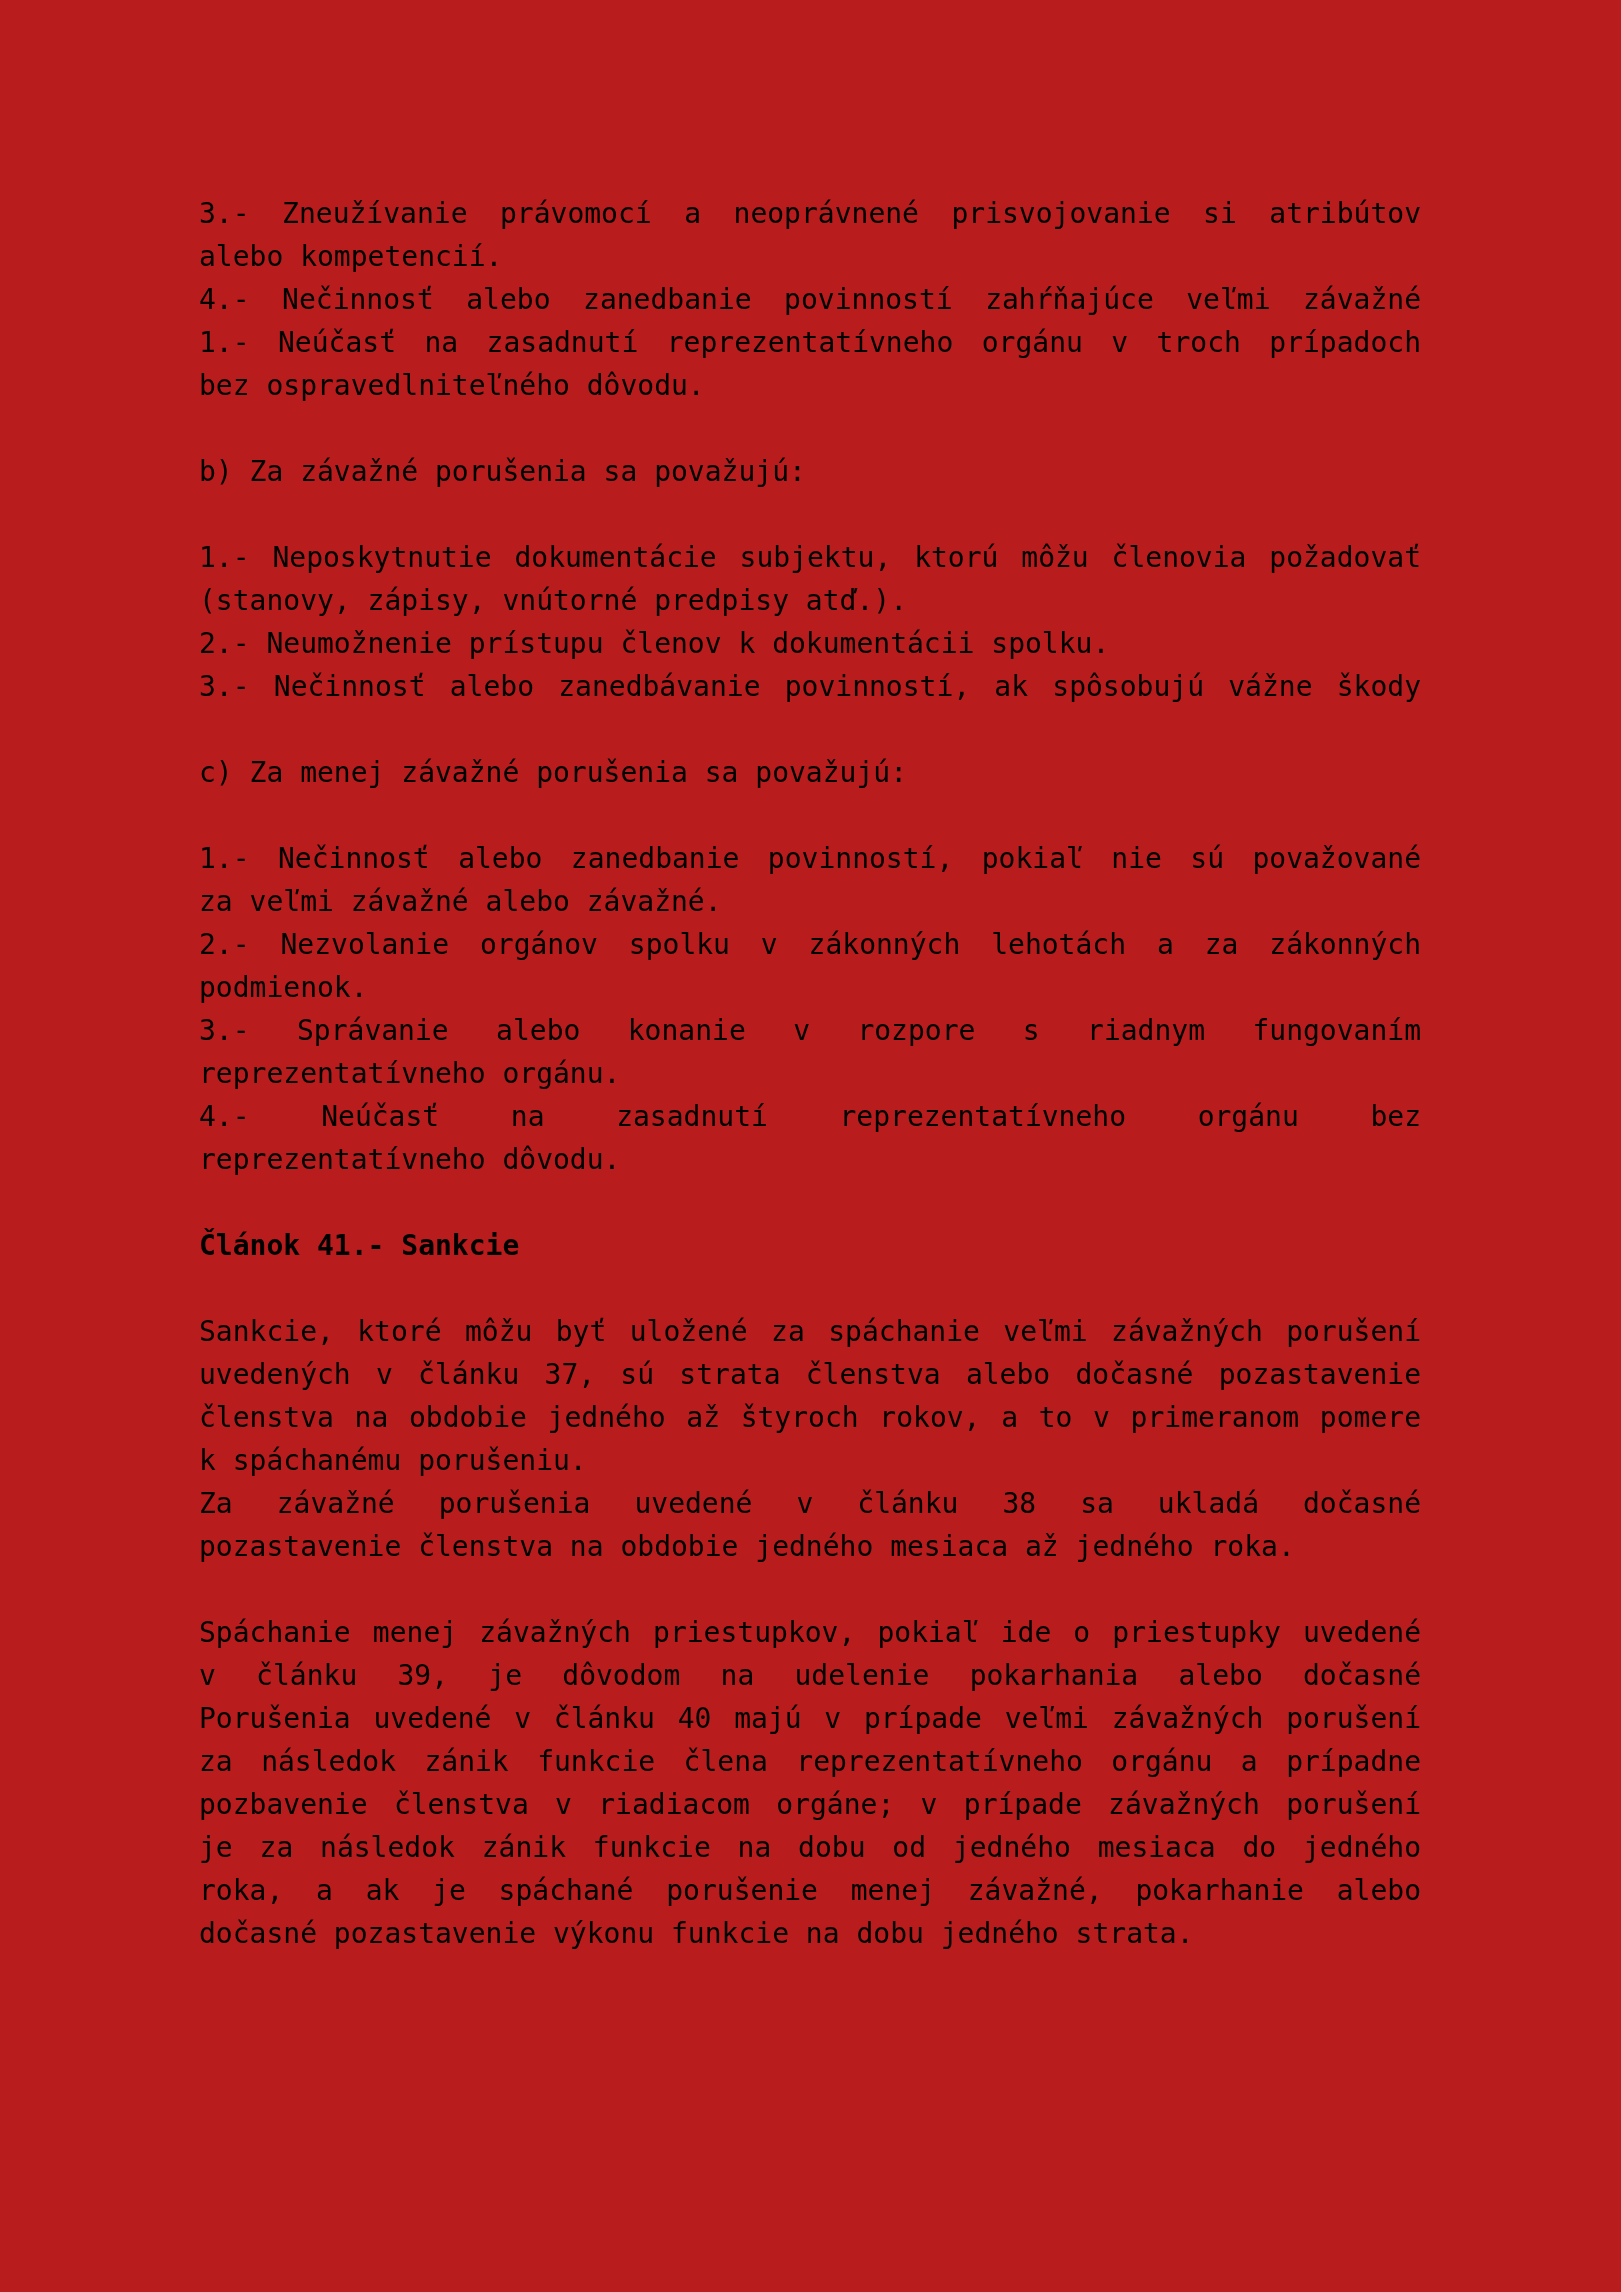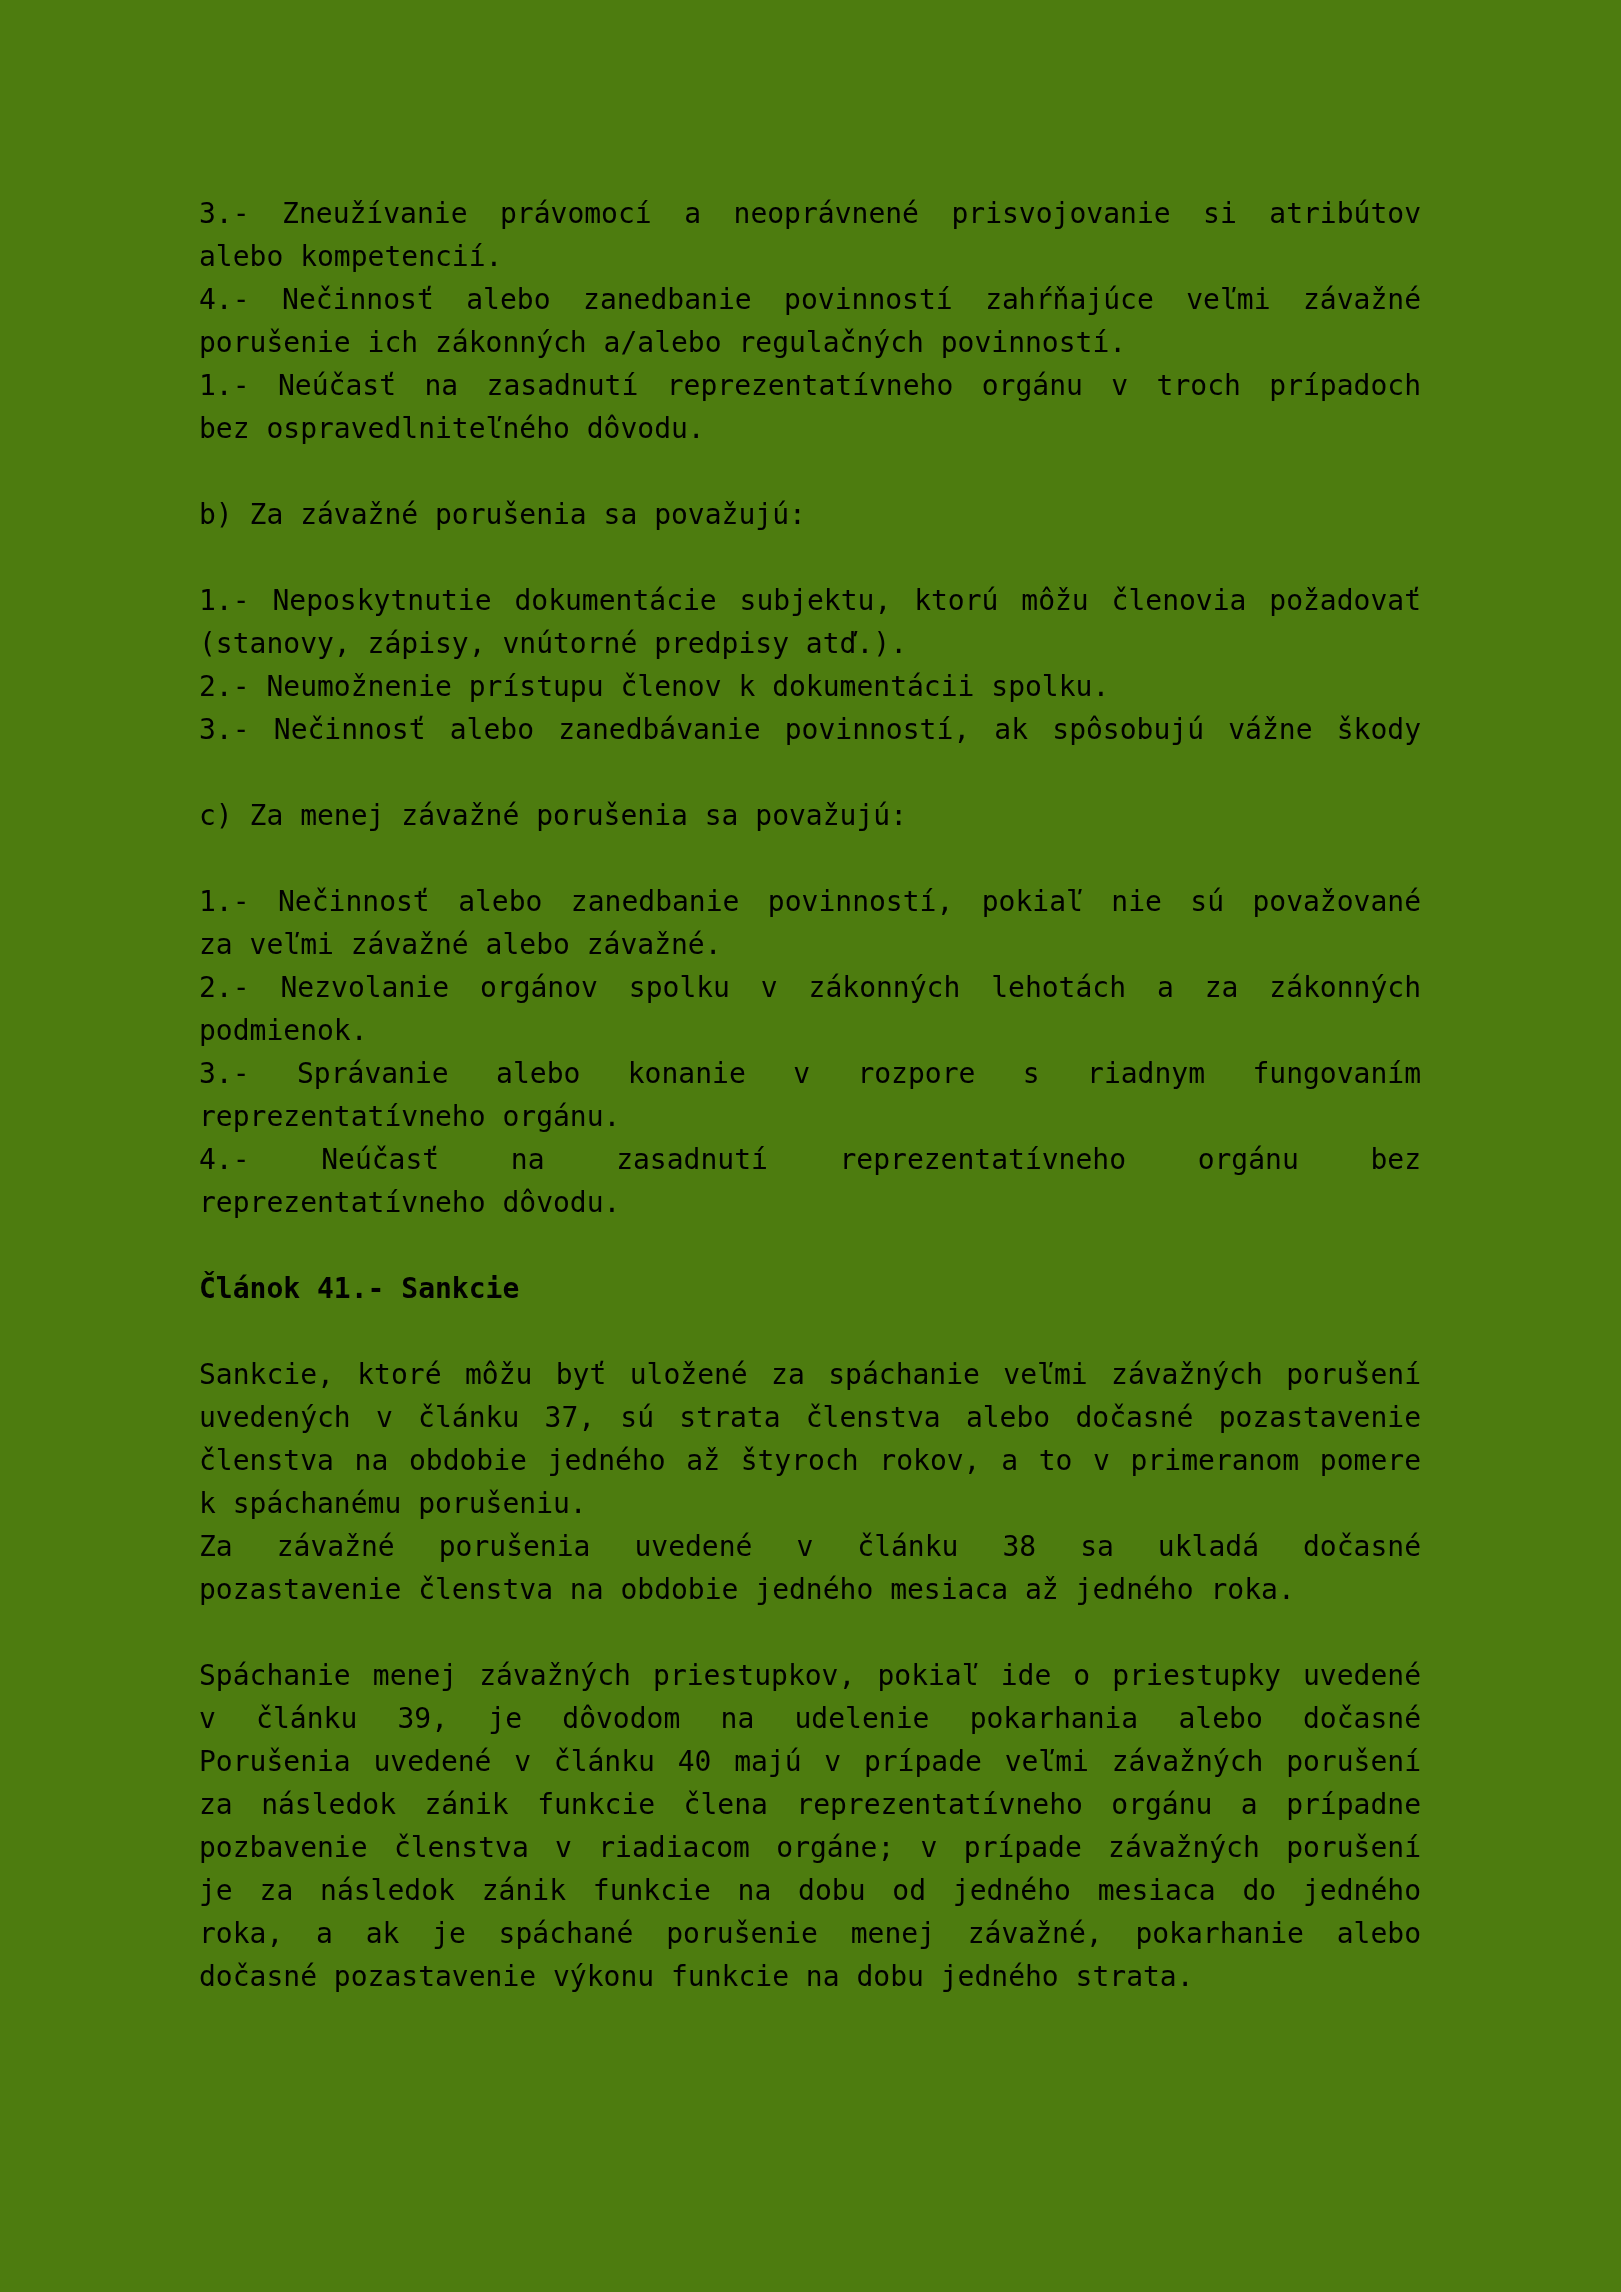--- a/index.html
+++ b/index.html
@@ -37,27 +37,26 @@
   .ln.heading {
     font-weight: 700;
   }
   .blank-line {
     height: 43px;
   }
 </style>
 </head>
 <body>
 
-<div class="page" style="background: #4d7c0f;">
+<div class="page" style="background: #b91c1c;">
   <div class="content" id="doc-content" style="color: rgb(0, 0, 0);">
       <div class="block">
         <div class="ln j">3.- Zneužívanie právomocí a neoprávnené prisvojovanie si atribútov</div>
         <div class="ln">alebo kompetencií.</div>
         <div class="ln j">4.- Nečinnosť alebo zanedbanie povinností zahŕňajúce veľmi závažné</div>
-        <div class="ln">porušenie ich zákonných a/alebo regulačných povinností.</div>
         <div class="ln j">1.- Neúčasť na zasadnutí reprezentatívneho orgánu v troch prípadoch</div>
         <div class="ln">bez ospravedlniteľného dôvodu.</div>
       </div>
       <div class="blank-line"></div>
       <div class="block">
         <div class="ln">b) Za závažné porušenia sa považujú:</div>
       </div>
       <div class="blank-line"></div>
       <div class="block">
         <div class="ln j">1.- Neposkytnutie dokumentácie subjektu, ktorú môžu členovia požadovať</div>

